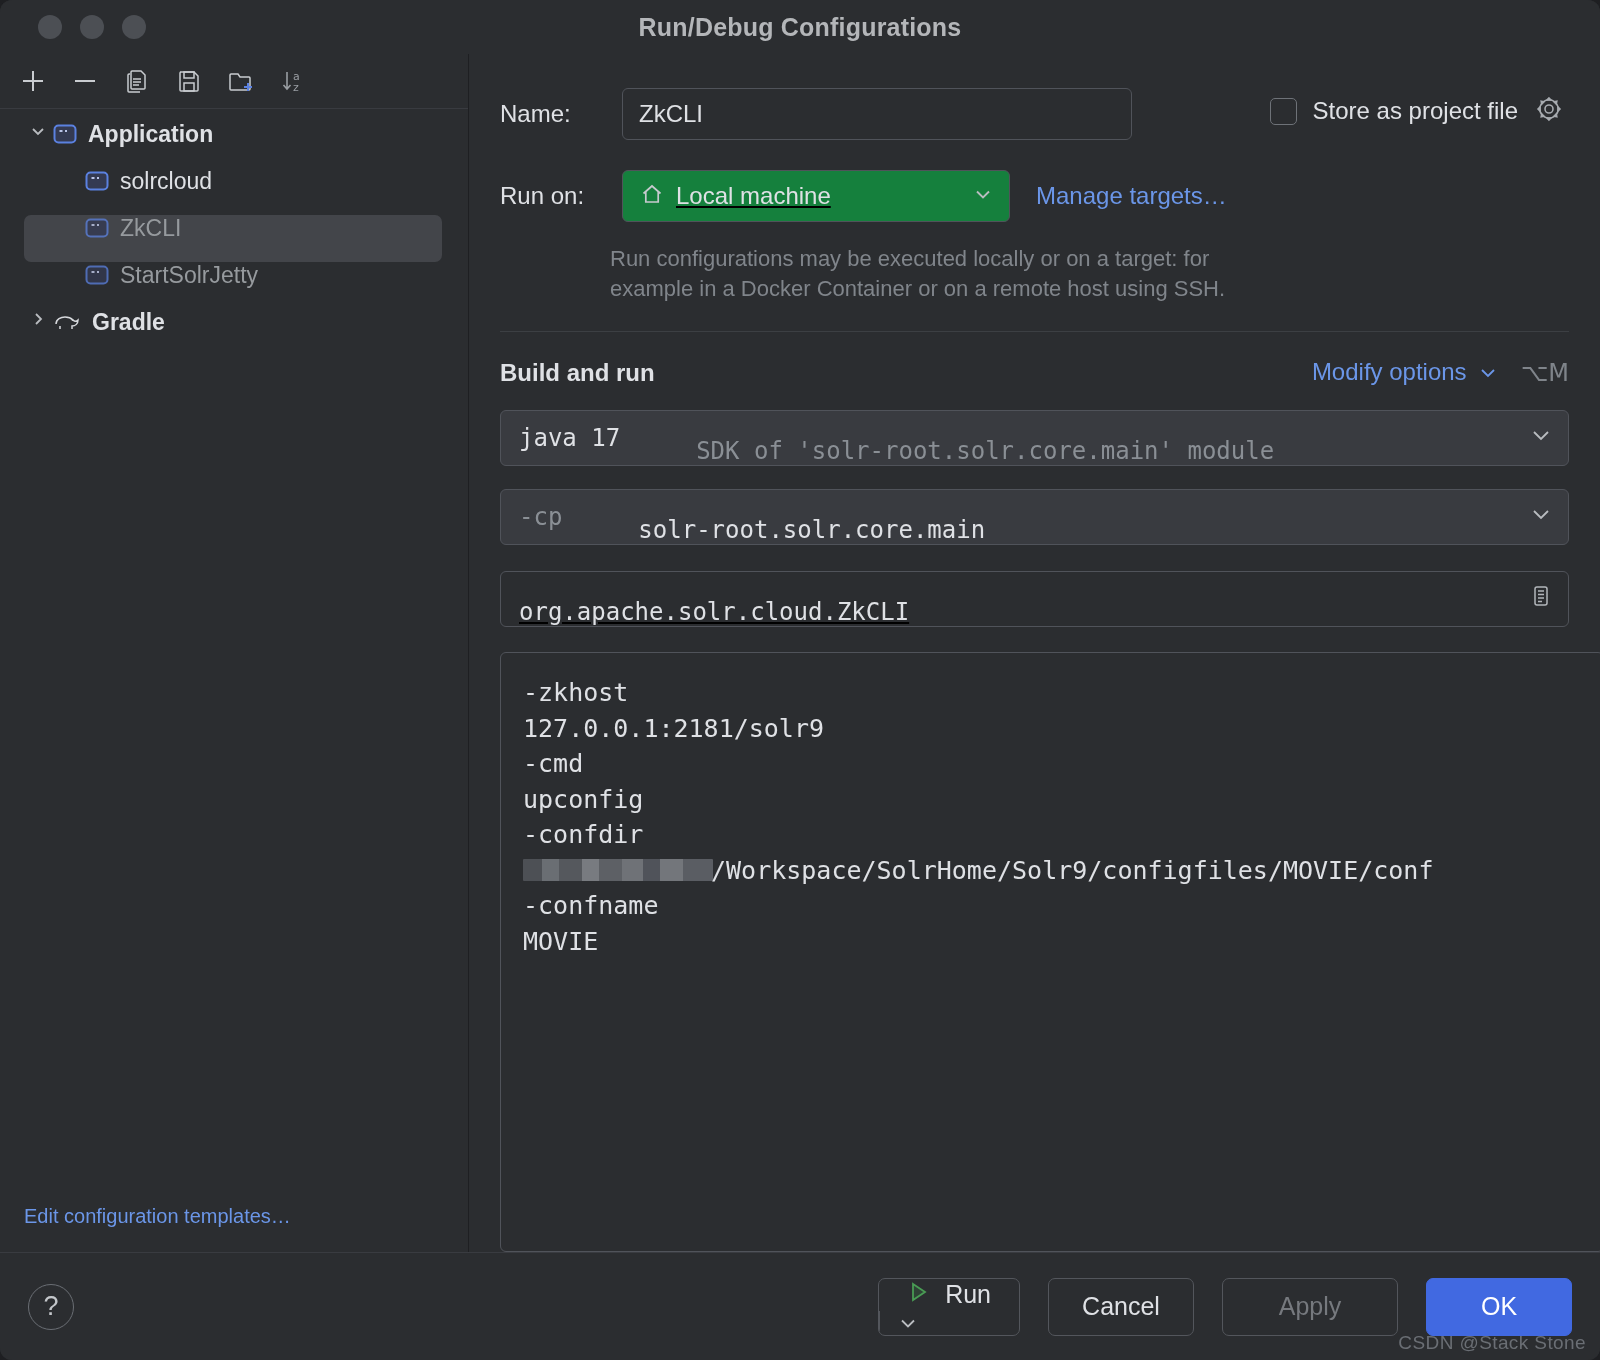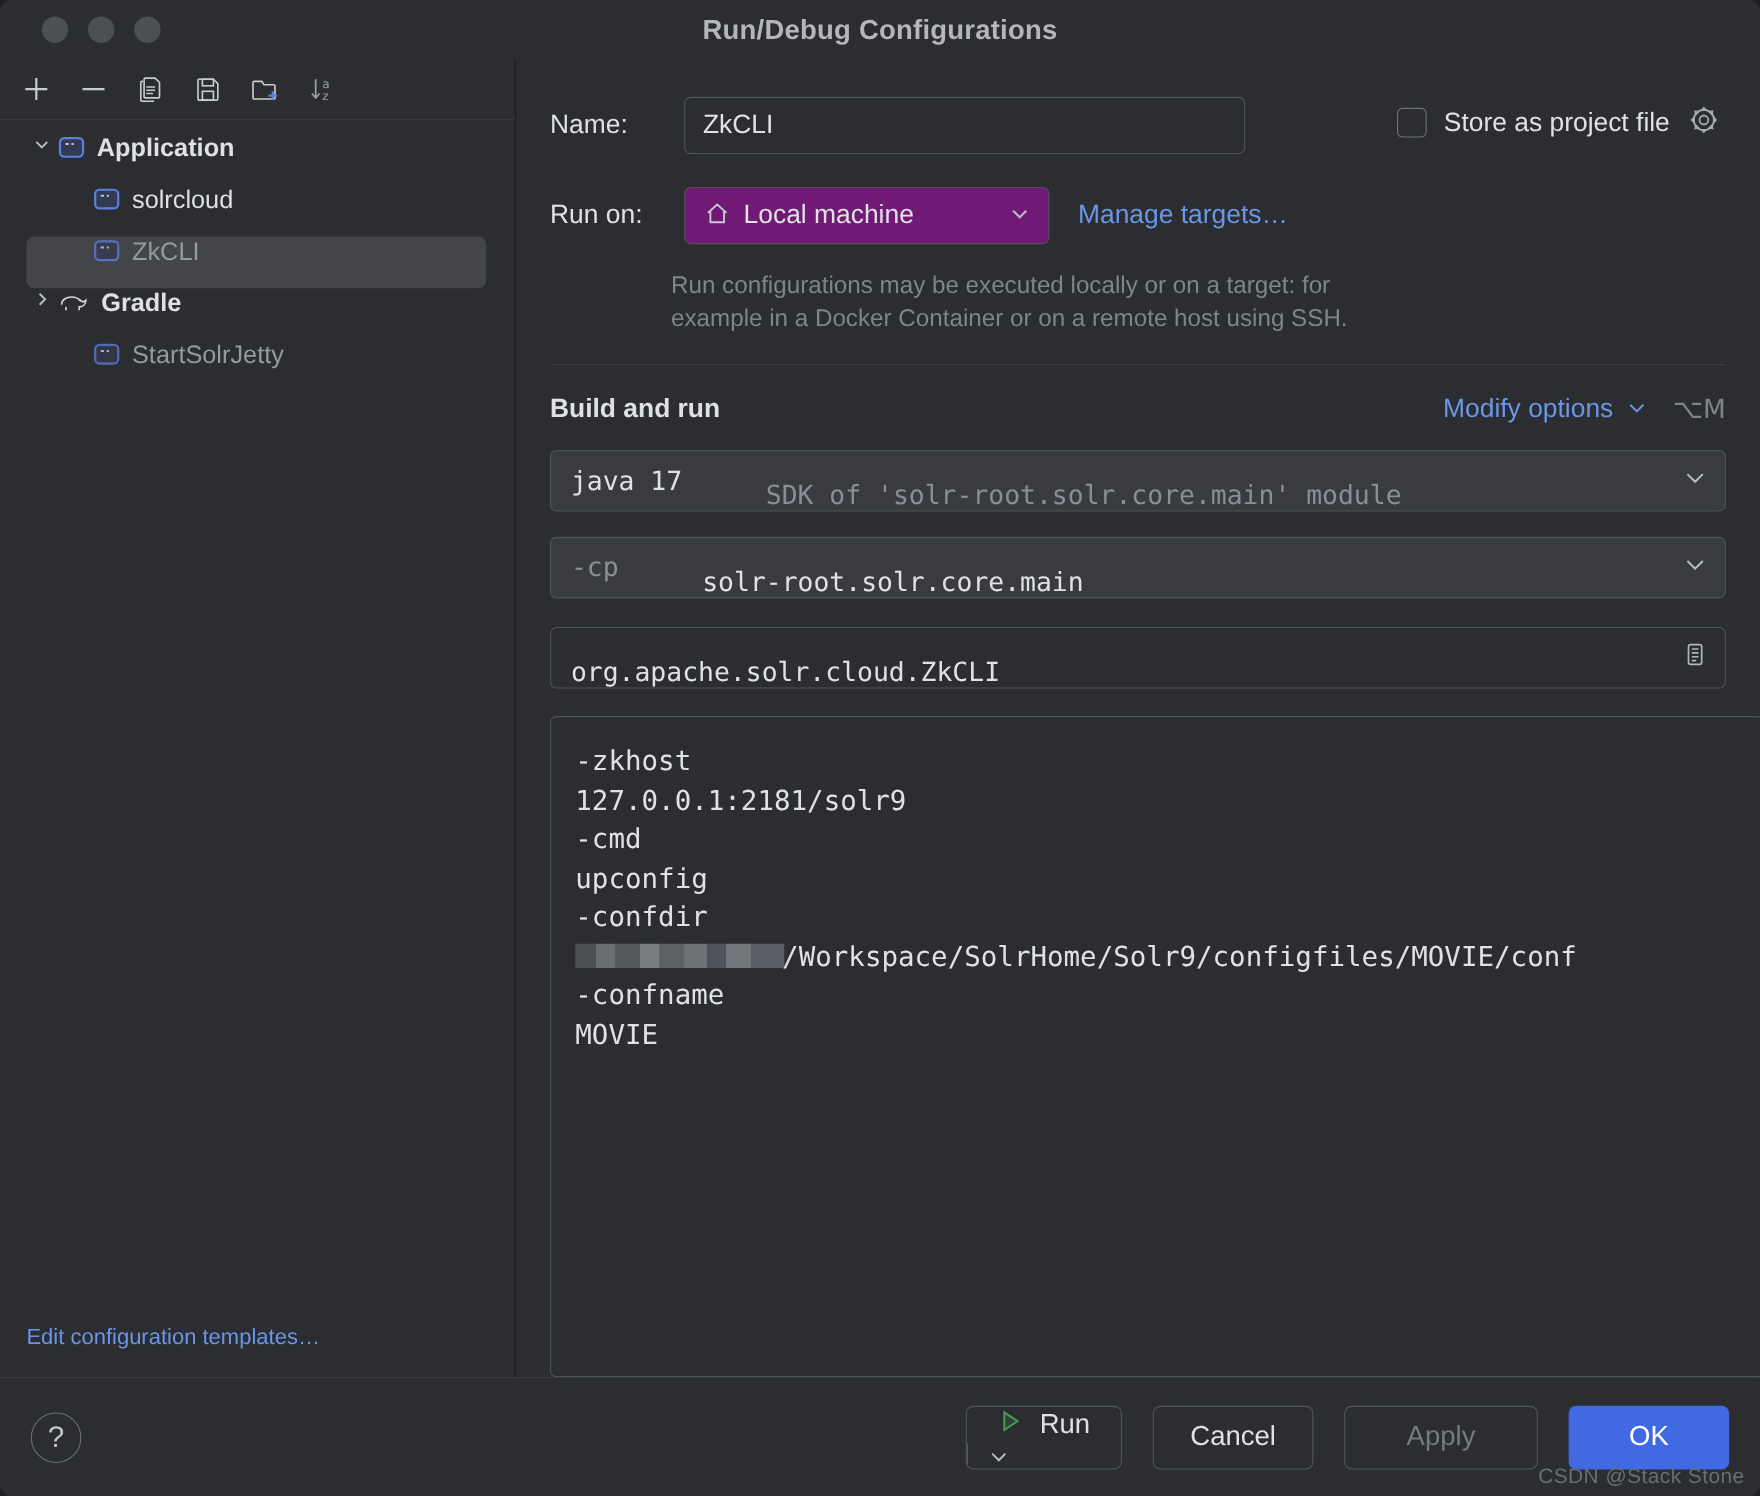--- a/index.html
+++ b/index.html
@@ -186,29 +186,30 @@
     flex-shrink: 0;
   }
   #store-label {
     font-size: 24px;
     color: #dfe1e5;
     white-space: nowrap;
   }
 
   #runon-row { margin-top: 30px; }
   #runon-combo {
-    width: 332px;
+    width: 388px;
     height: 52px;
-    background: #701a75;
+    background: #15803d;
     border: 1px solid #50535a;
     border-radius: 6px;
     display: flex;
     align-items: center;
     padding: 0 14px 0 16px;
     gap: 11px;
+    text-decoration: underline;
   }
   #runon-value {
     font-size: 24px;
     color: #dfe1e5;
     flex: 1;
     white-space: nowrap;
   }
   #manage-targets {
     font-size: 24px;
     color: #6b96e8;
@@ -264,20 +265,21 @@
     padding: 0 14px 0 18px;
     font-family: "DejaVu Sans Mono", monospace;
     font-size: 24px;
     gap: 32px;
   }
   #sdk-row { background: #393b40; }
   #cp-row  { background: #393b40; }
   #main-row {
     background: #2b2d30;
     margin-top: 26px;
+    text-decoration: underline;
   }
   .mono-strong { color: #dfe1e5; }
   .mono-dim    { color: #8a8f95; }
   .grow { flex: 1; margin-top: 26px; }
 
   #args-area {
     margin: 25px 0 0 31px;
     margin-right: -4px;
     flex: 1;
     min-height: 0;
@@ -488,42 +490,42 @@
           <span class="indent2 app-icon">
             <svg width="26" height="26" viewBox="0 0 26 26">
               <rect x="2.5" y="4.5" width="21" height="17" rx="4" style="fill:#343a52" stroke="#5b81e0" stroke-width="2" opacity="0.75"></rect>
               <path d="M7.5 10 h3 M13 10 h2" stroke="#a6aec9" stroke-width="1.8"></path>
             </svg>
           </span>
           <span class="tlabel dim">ZkCLI</span>
         </div>
 
         <div class="trow">
+          <span class="indent2 app-icon">
+            <svg width="26" height="26" viewBox="0 0 26 26">
+              <rect x="2.5" y="4.5" width="21" height="17" rx="4" style="fill:#343a52" stroke="#5b81e0" stroke-width="2" opacity="0.75"></rect>
+              <path d="M7.5 10 h3 M13 10 h2" stroke="#a6aec9" stroke-width="1.8"></path>
+            </svg>
+          </span>
+          <span class="tlabel dim">StartSolrJetty</span>
+        </div>
+
+        <div class="trow">
           <div class="chev">
             <svg width="20" height="20" viewBox="0 0 20 20" fill="none">
                 <path d="M8 5 L13 10 L8 15" stroke="#b9bcc0" stroke-width="1.8"></path>
               </svg>
           </div>
           <span class="app-icon">
             <svg width="30" height="26" viewBox="0 0 30 26" fill="none" stroke="#d7d9dd" stroke-width="1.5">
               <path d="M4 15 c0-5 5-7 9-7 c4 0 6 1 8 3 c2 2 4 1 5 0 c0 4-3 6-6 6 l0 3 M8 20 l0 -3"></path>
               <circle cx="20.5" cy="11" r="0.9" fill="#d7d9dd" stroke="none"></circle>
             </svg>
           </span>
           <span class="tlabel bold">Gradle</span>
-        </div>
-
-        <div class="trow">
-          <span class="indent2 app-icon">
-            <svg width="26" height="26" viewBox="0 0 26 26">
-              <rect x="2.5" y="4.5" width="21" height="17" rx="4" style="fill:#343a52" stroke="#5b81e0" stroke-width="2" opacity="0.75"></rect>
-              <path d="M7.5 10 h3 M13 10 h2" stroke="#a6aec9" stroke-width="1.8"></path>
-            </svg>
-          </span>
-          <span class="tlabel dim">StartSolrJetty</span>
         </div>
 
       </div>
 
       <div id="edit-templates-wrap">
         <span id="edit-templates">Edit configuration templates…</span>
       </div>
     </div>
 
     <div id="right">

